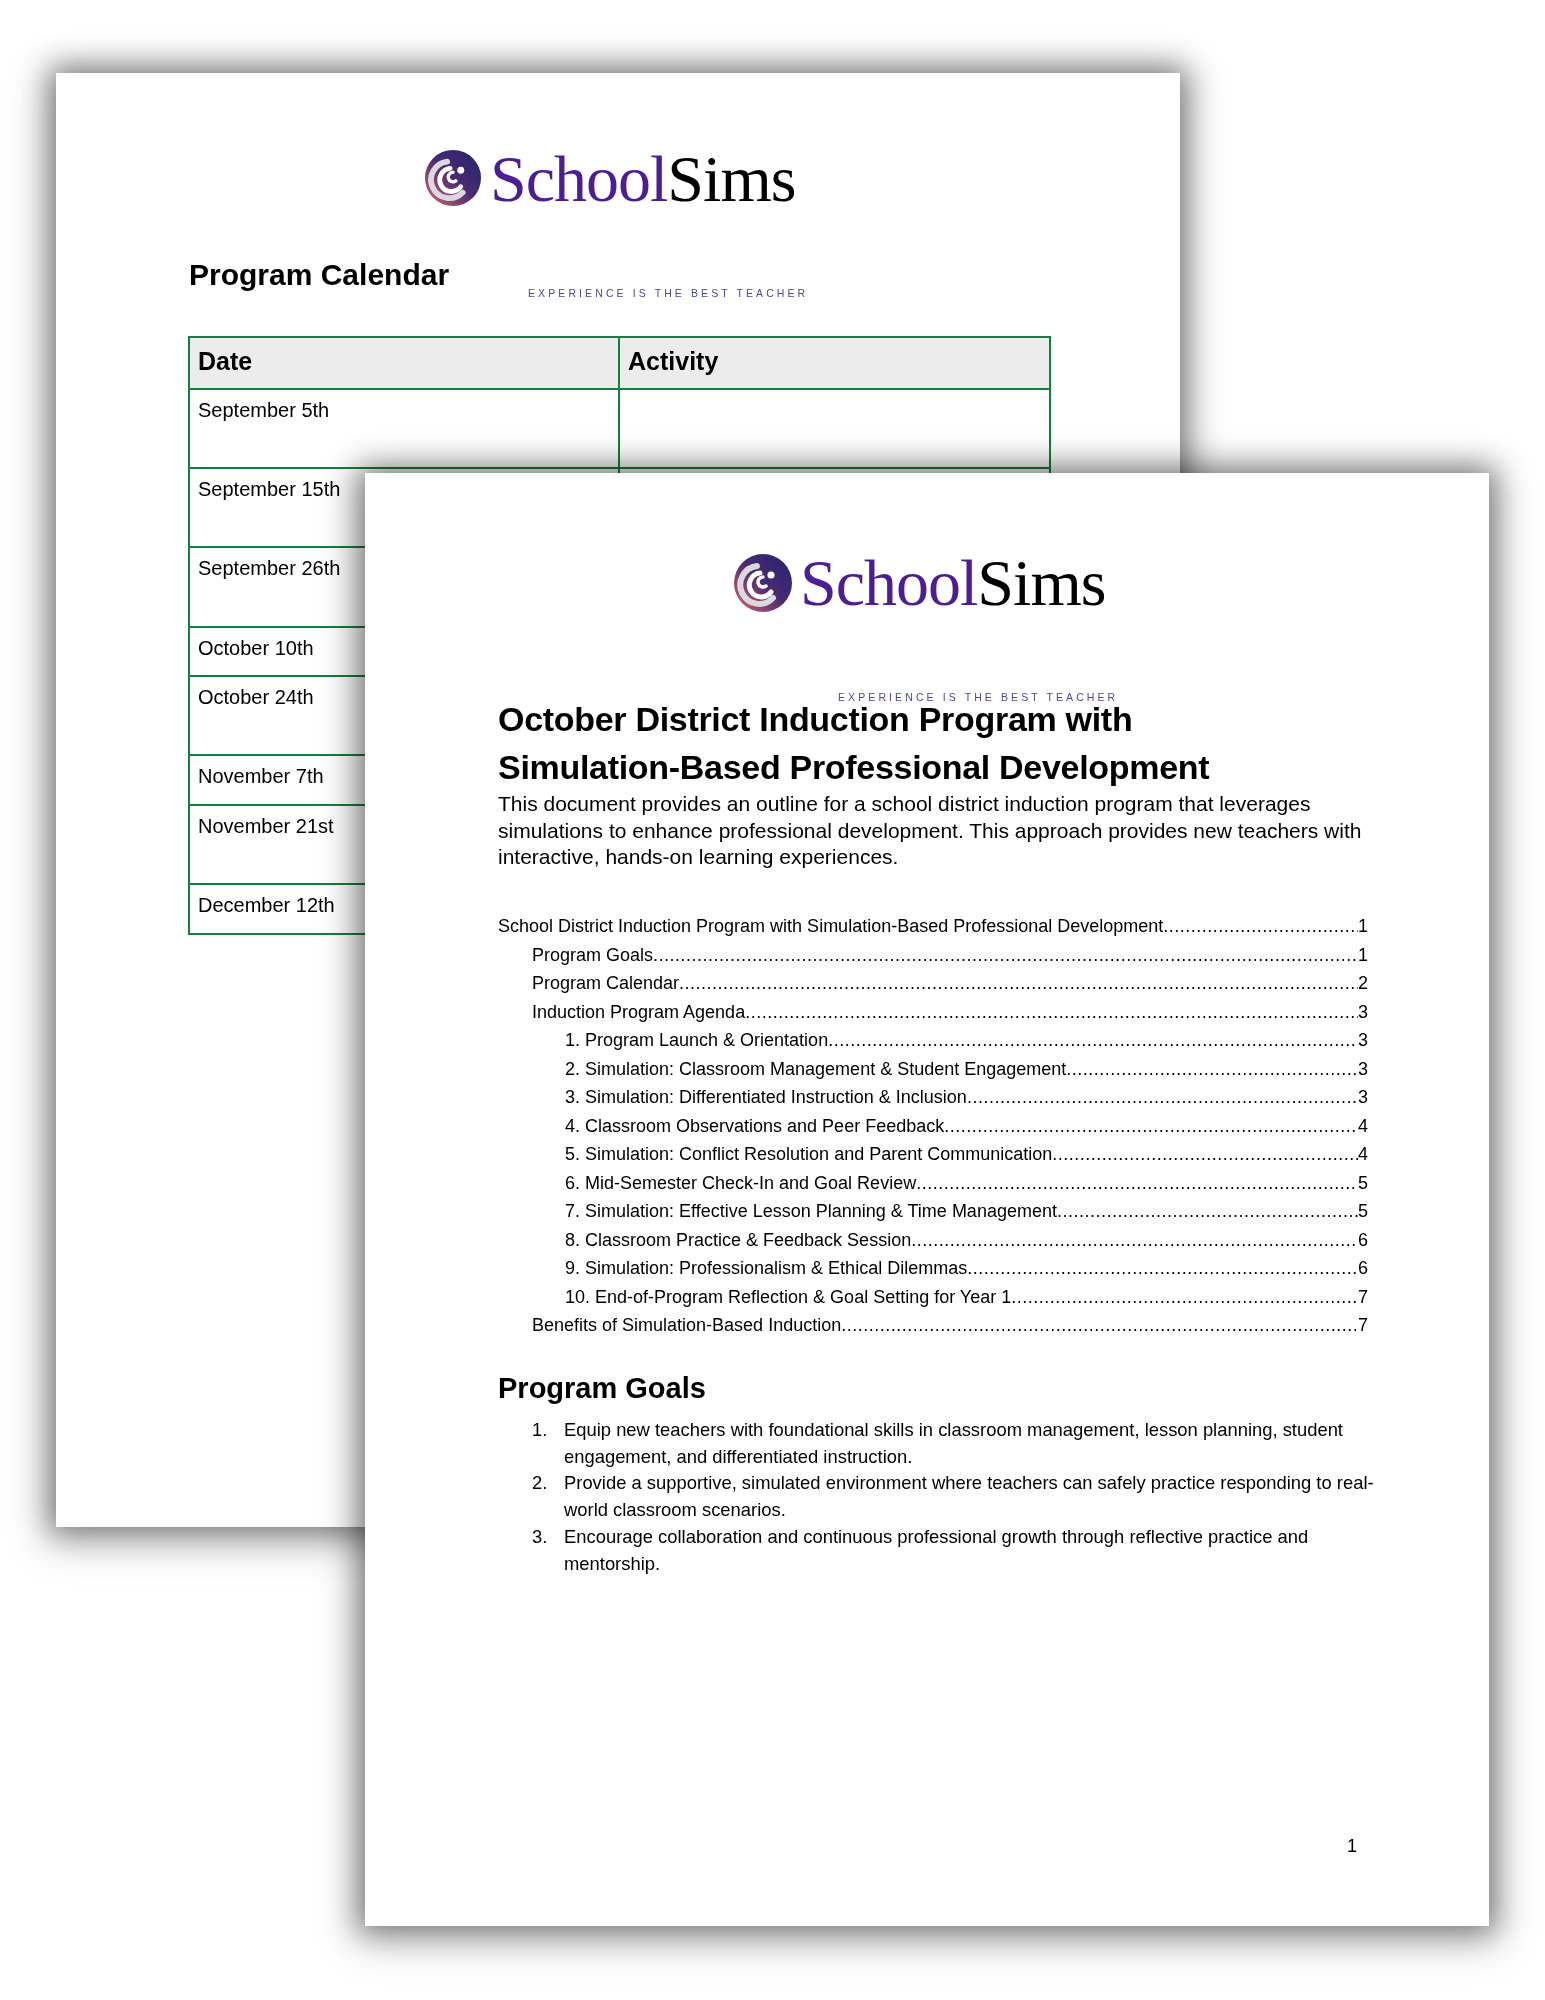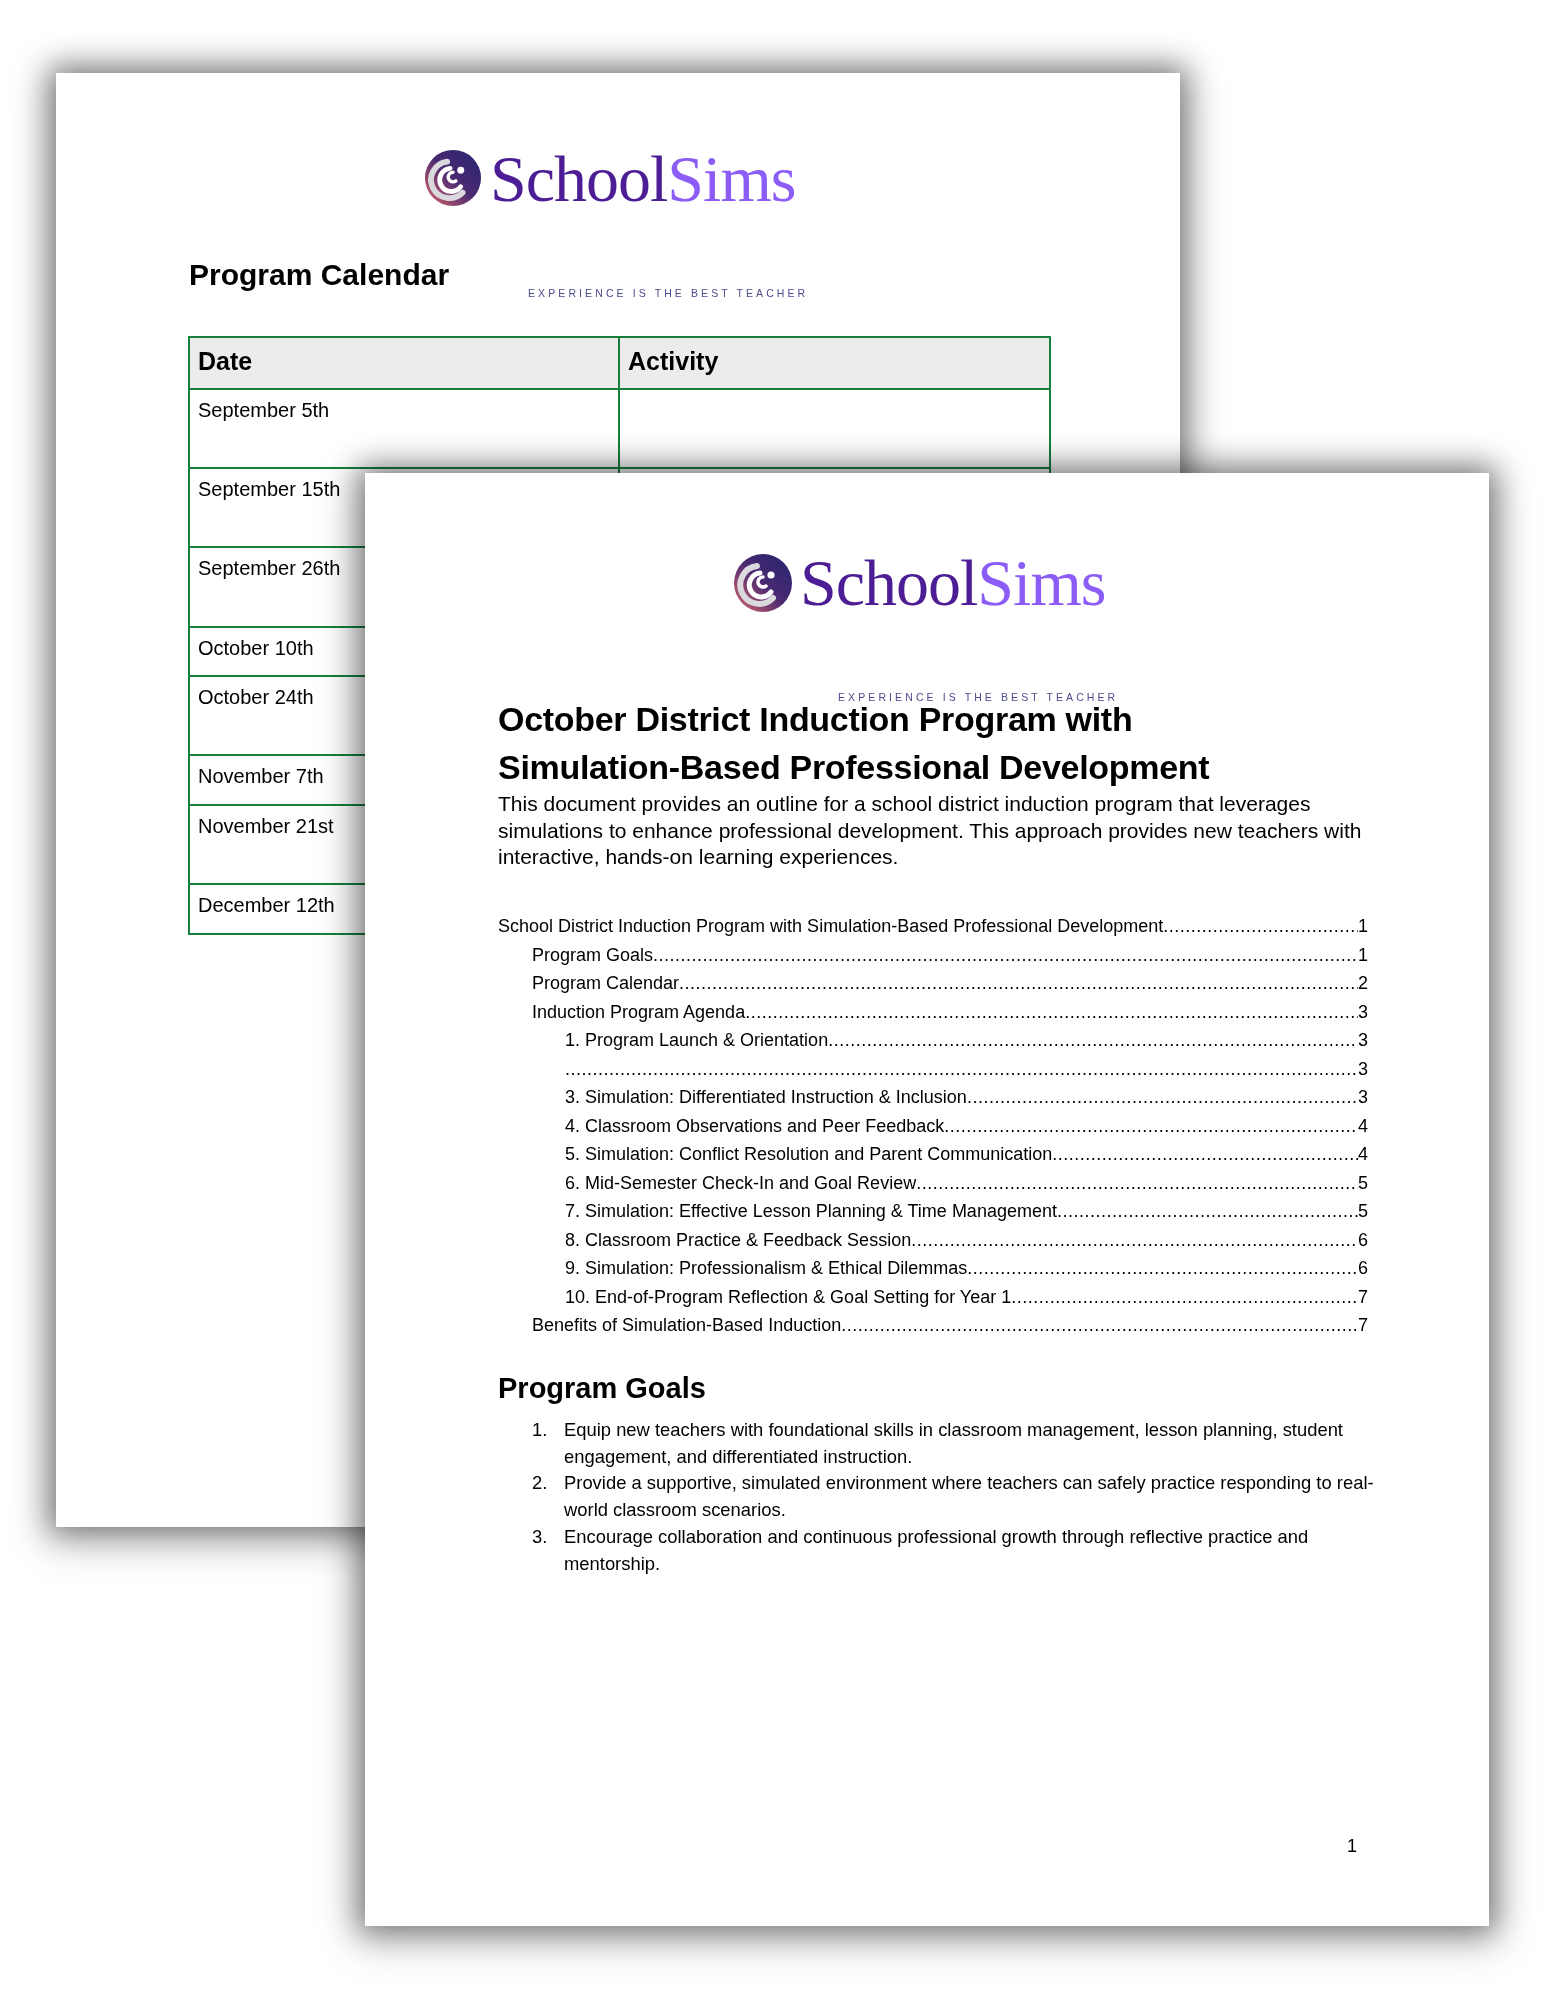--- a/index.html
+++ b/index.html
@@ -18,21 +18,21 @@
 
   
   .logo { position:absolute; }
   .logo .mark { position:absolute; left:0; top:0; }
   .logo .word {
     position:absolute; white-space:nowrap;
     font-family:"Liberation Serif", "DejaVu Serif", serif; font-weight:normal;
     letter-spacing:-1px;
   }
   .logo .word .a { color:#4c1d95; }
-  .logo .word .b { color:#8b5cf6;font-family:Liberation Serif, serif; }
+  .logo .word .b { color:#000000;font-family:Liberation Serif, serif; }
   .logo .tag {
     position:absolute; white-space:nowrap;
     font-family:"Liberation Sans", sans-serif;
     color:#4b4a8c; letter-spacing:3.1px;
   }
 
   
   #back-logo { left:368px; top:76px; width:400px; height:80px; }
   #back-logo .mark { width:58px; height:58px; }
   #back-logo .word { left:66px; top:-6px; font-size:66px; line-height:72px; }
@@ -222,20 +222,21 @@
         <span class="t">Induction Program Agenda</span>
         <span class="dots"></span>
         <span class="p">3</span>
       </li>
     <li class="l2">
         <span class="t">1. Program Launch &amp; Orientation</span>
         <span class="dots"></span>
         <span class="p">3</span>
       </li>
     <li class="l2">
+        <span class="t">2. Simulation: Classroom Management &amp; Student Engagement</span>
         <span class="dots"></span>
         <span class="p">3</span>
       </li>
     <li class="l2">
         <span class="t">3. Simulation: Differentiated Instruction &amp; Inclusion</span>
         <span class="dots"></span>
         <span class="p">3</span>
       </li>
     <li class="l2">
         <span class="t">4. Classroom Observations and Peer Feedback</span>

